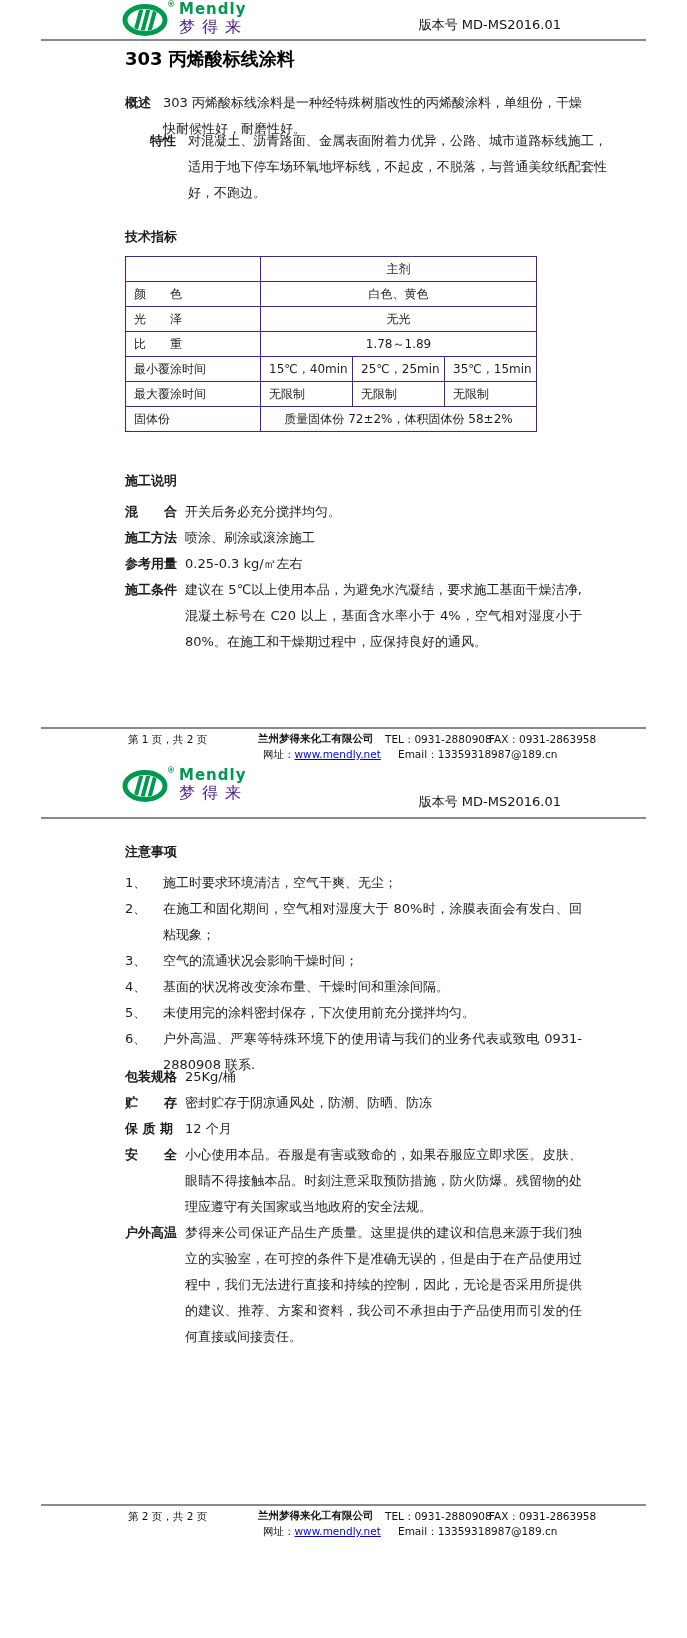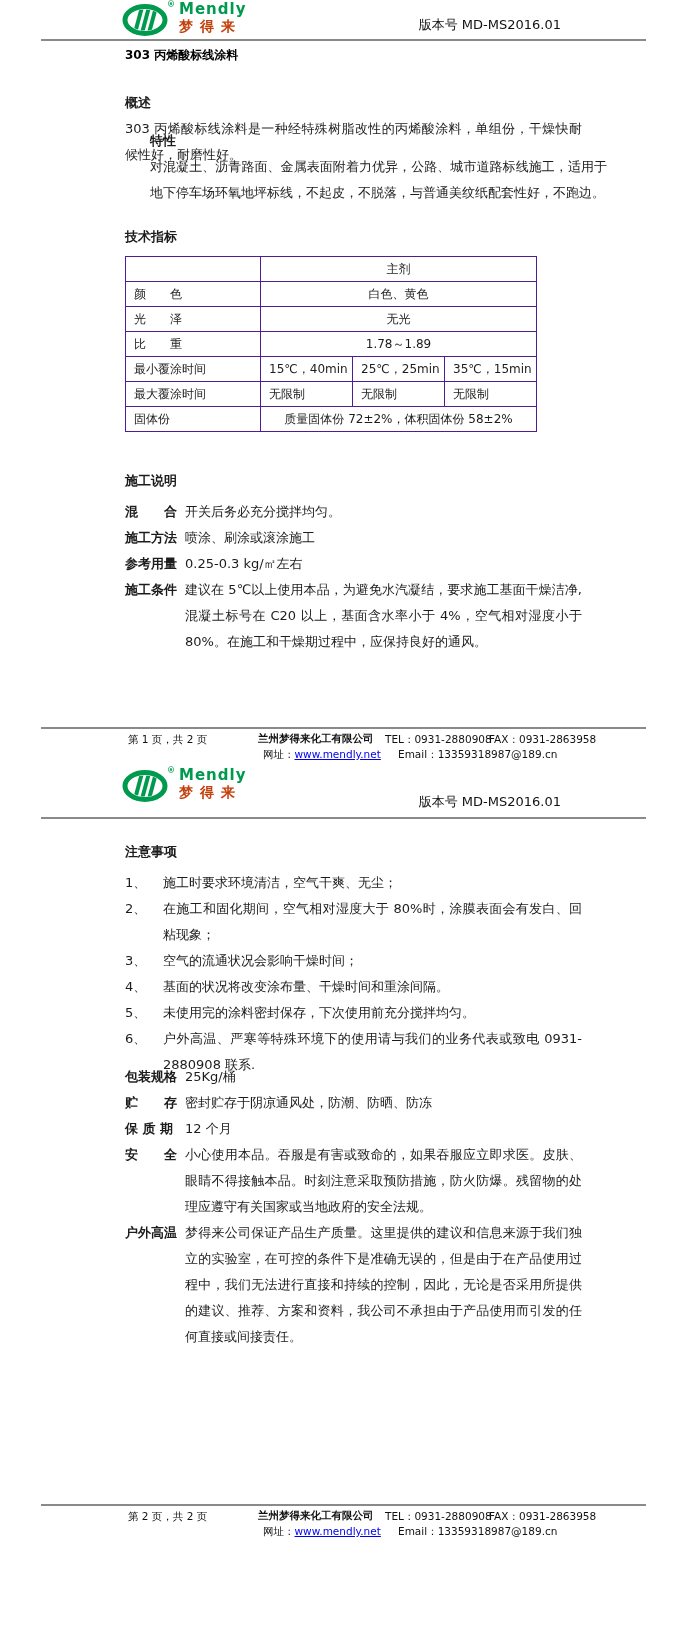--- a/index.html
+++ b/index.html
@@ -5,25 +5,25 @@
   html,body{margin:0;padding:0;background:#ffffff;}
   body{font-family:"DejaVu Sans","Liberation Sans",sans-serif;color:#1c1c1c;}
   #page{position:relative;width:687px;height:1638px;background:#ffffff;overflow:hidden;}
   .rule{position:absolute;left:41px;width:605px;height:2px;background:#8a8a8a;}
   
   .logo{position:absolute;left:122px;display:flex;align-items:flex-start;}
   .logo .mark{position:relative;margin-top:2px;}
   .logo .reg{font-size:8px;color:#009A4E;font-weight:bold;vertical-align:top;position:relative;top:-2px;left:-2px;}
   .logo .wordcol{display:flex;flex-direction:column;line-height:1;margin-left:2px;}
   .logo .word{font-size:15px;font-weight:bold;color:#009A4E;letter-spacing:1px;}
-  .logo .wordcn{font-size:14px;font-weight:bold;color:#c2410c;letter-spacing:7px;margin-top:2px;}
+  .logo .wordcn{font-size:16px;font-weight:normal;color:#4c1d95;letter-spacing:7px;margin-top:2px;}
   .version{position:absolute;right:126px;font-size:13px;color:#111;}
-  .doc-title{position:absolute;left:125px;font-size:12px;font-weight:bold;color:#000;}
-  
-  .secrow{position:absolute;display:flex;flex-direction:column;}
+  .doc-title{position:absolute;left:125px;font-size:18px;font-weight:bold;color:#000;}
+  
+  .secrow{position:absolute;display:flex;}
   .secrow .lbl{font-weight:bold;flex:none;font-size:13px;line-height:26px;}
   .secrow .txt{font-size:13px;line-height:26px;text-align:justify;}
   .heading{position:absolute;left:125px;font-size:13px;font-weight:bold;}
   
   table.tech{position:absolute;left:125px;top:256px;border-collapse:collapse;table-layout:fixed;width:411px;font-size:12px;}
   table.tech td{border:1px solid #4c1d95;height:24px;padding:0 0 0 8px;}
   table.tech td.c{text-align:center;padding:0;}
   
   .listblock{position:absolute;display:flex;flex-direction:column;}
   .item{display:flex;}

